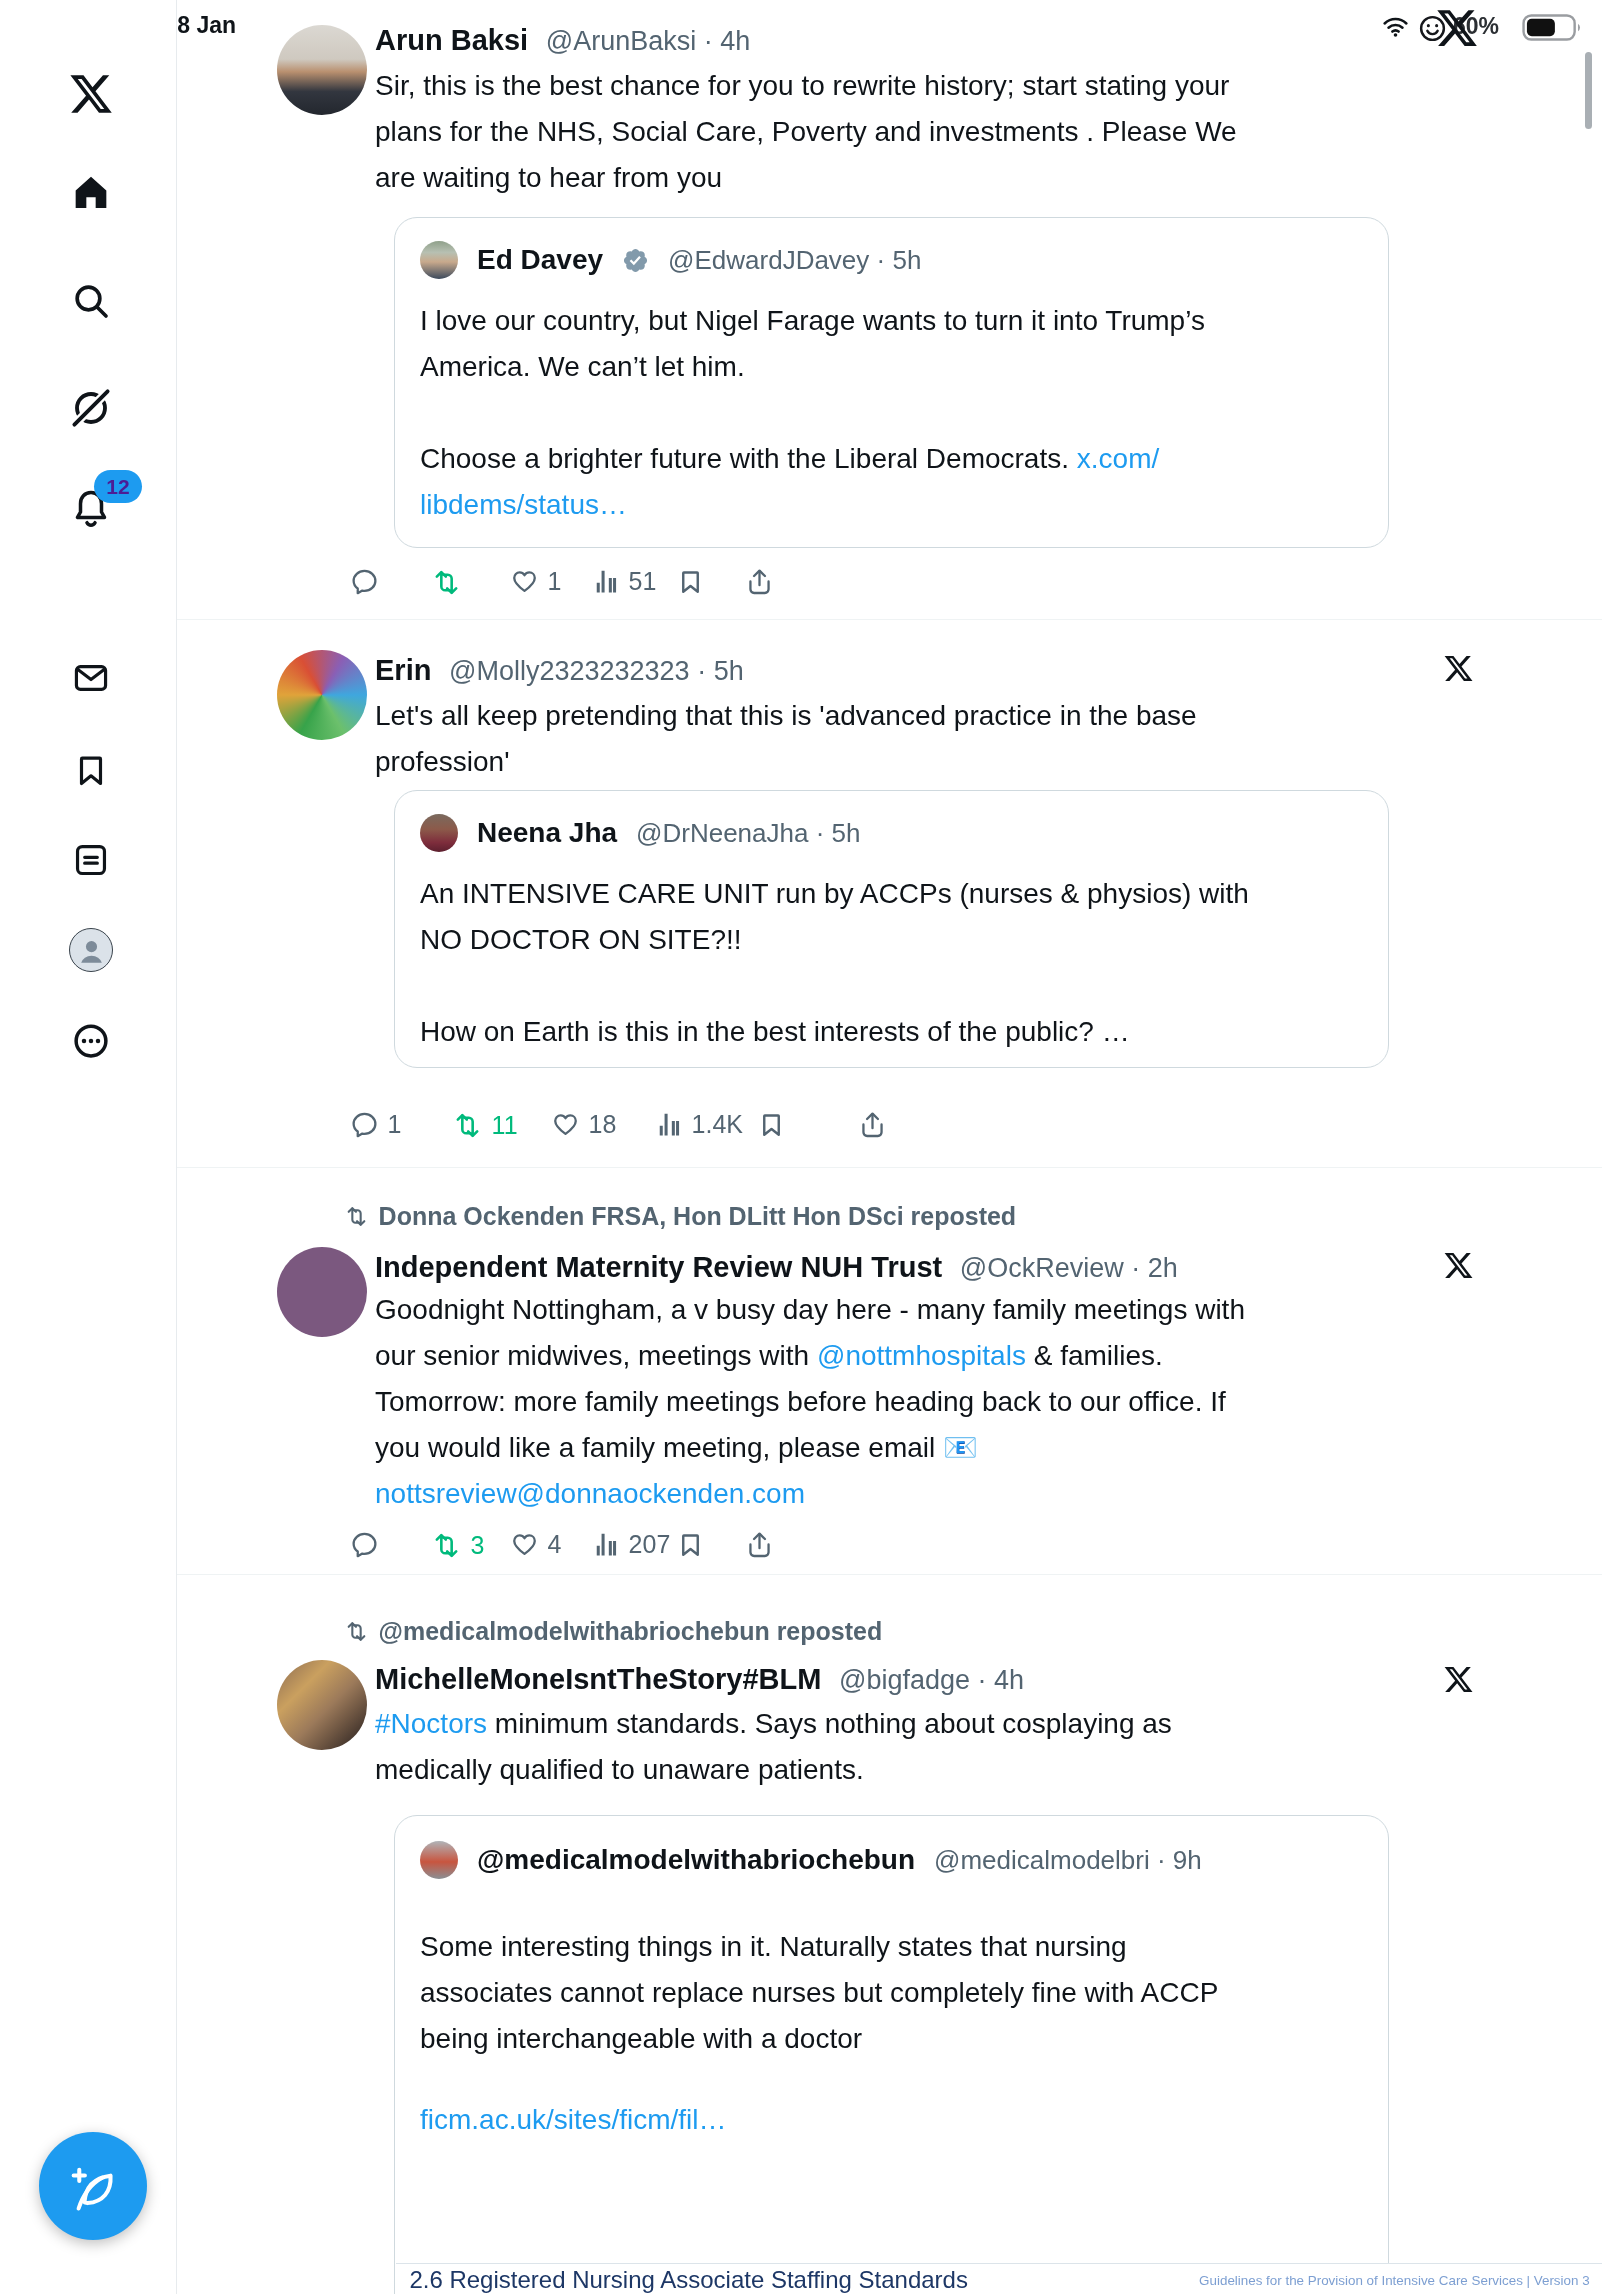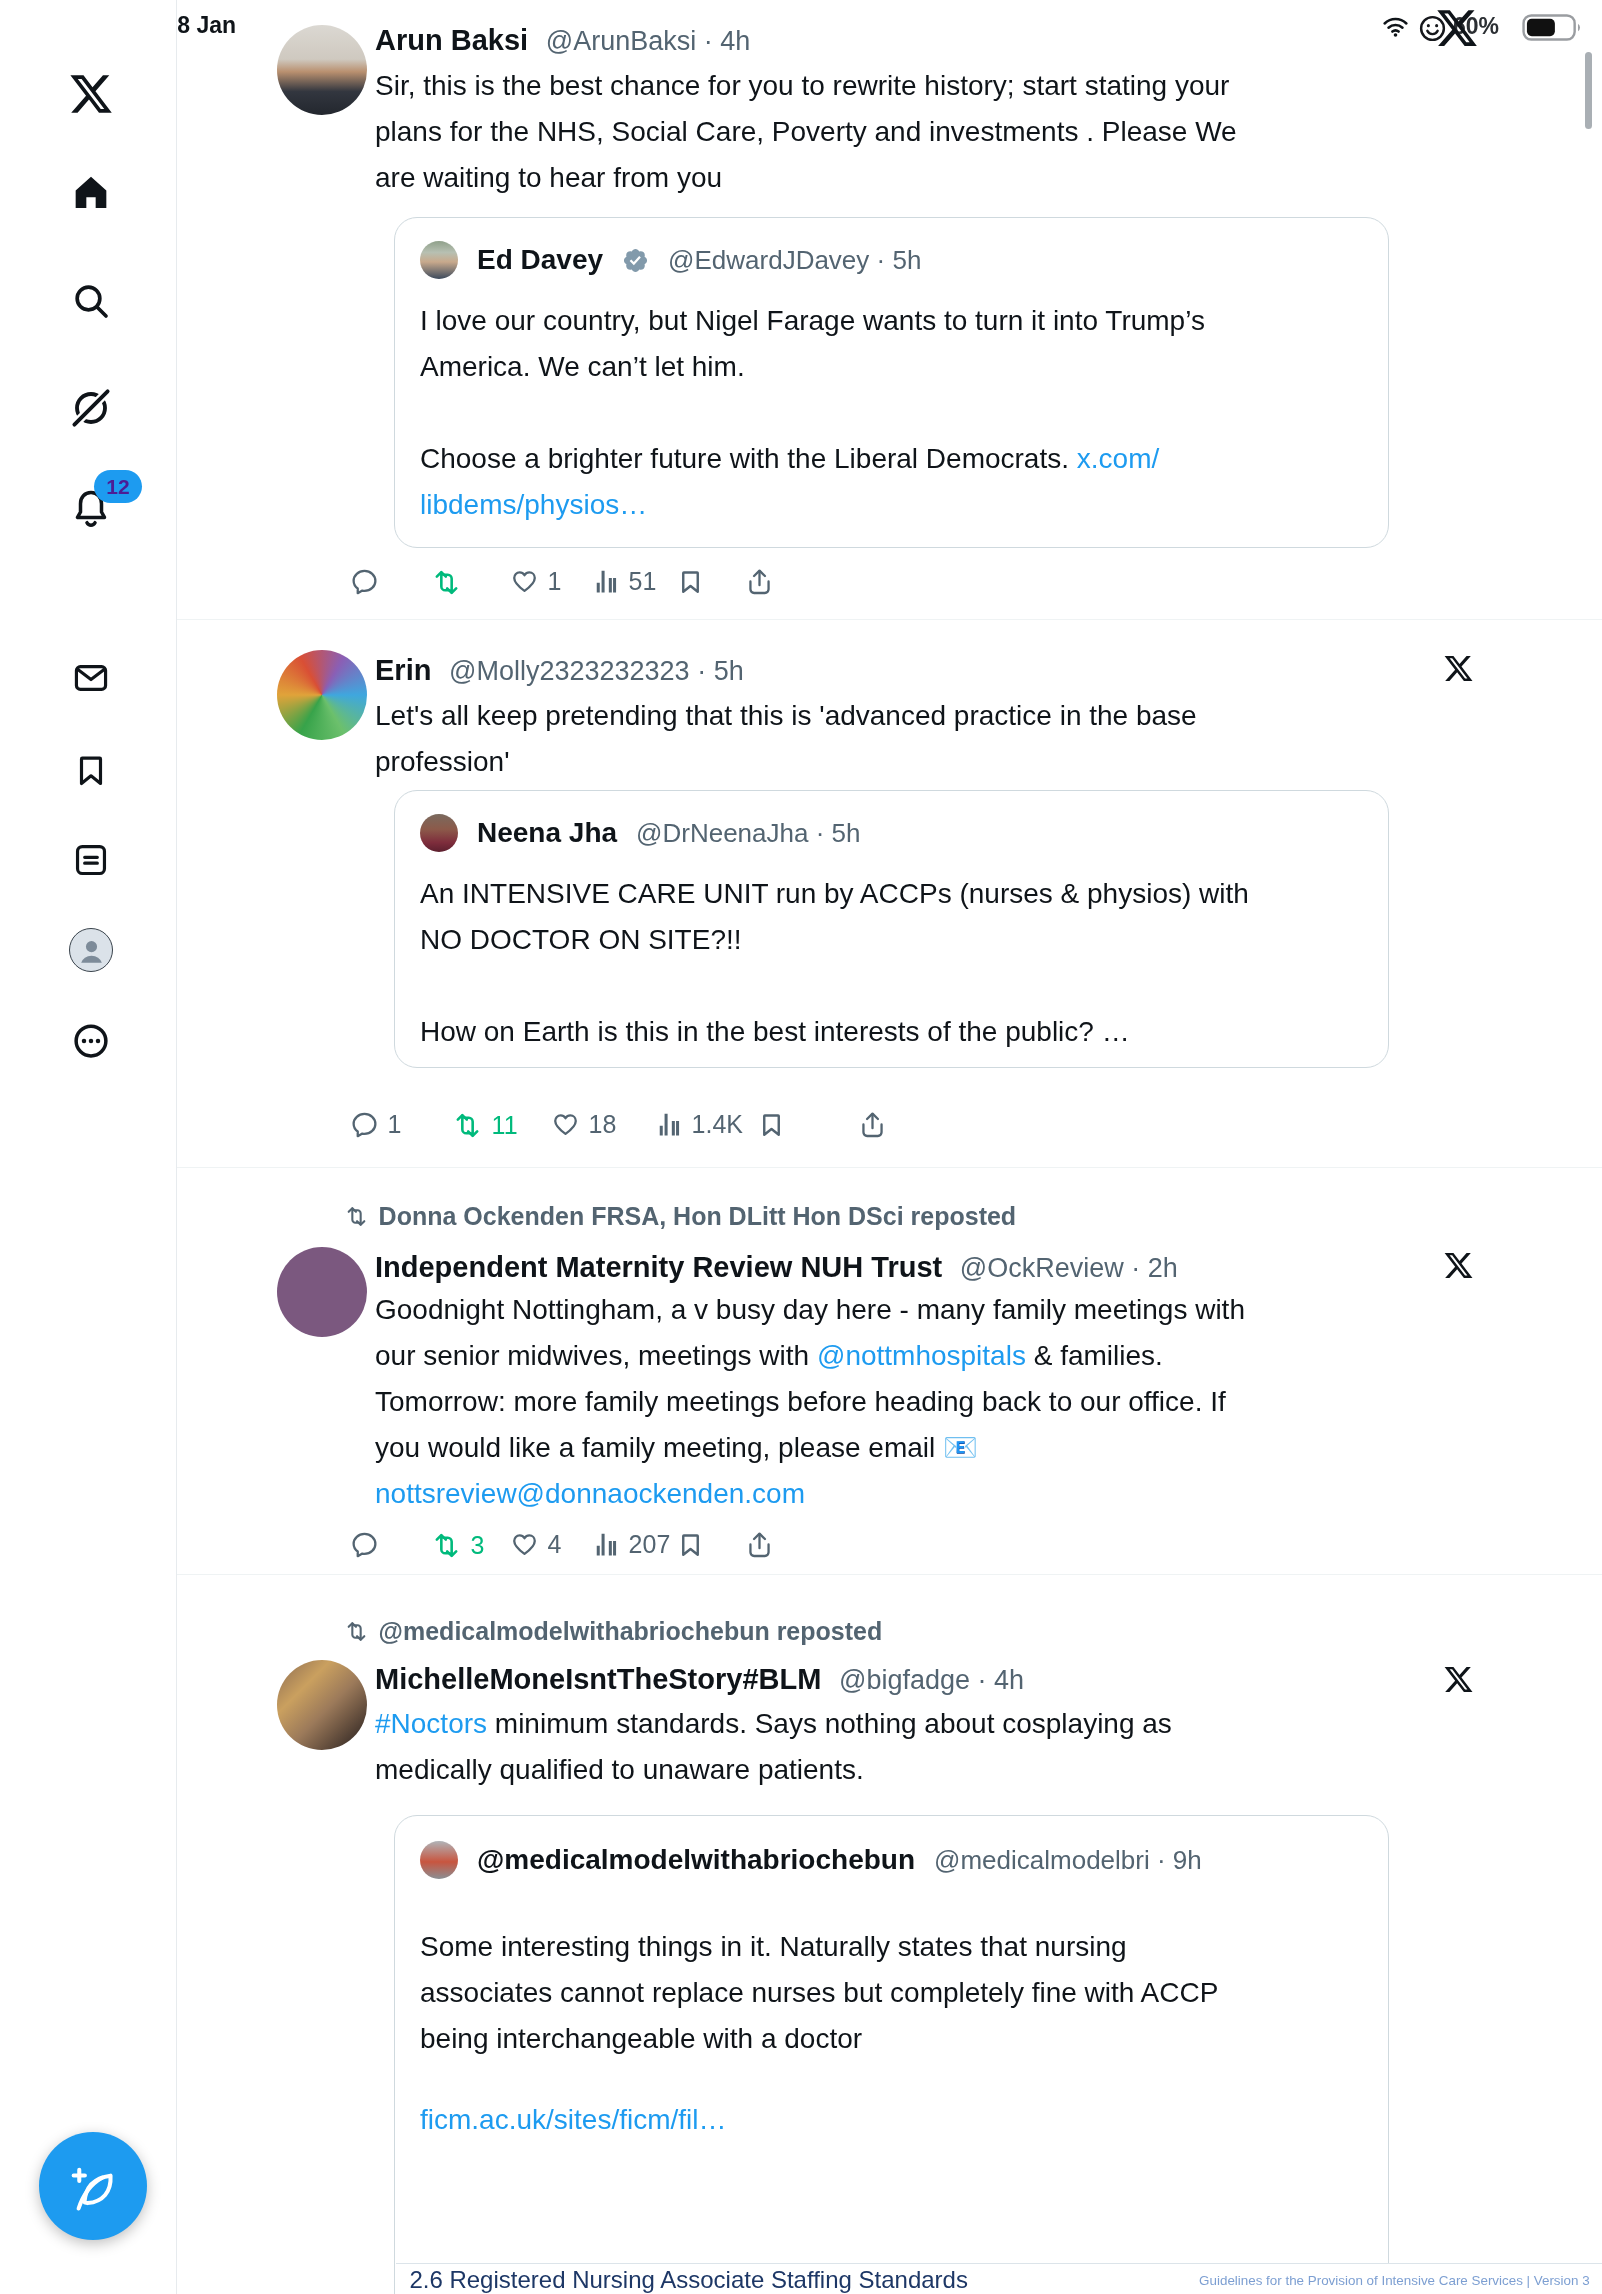--- a/index.html
+++ b/index.html
@@ -247,21 +247,21 @@
           <svg class="vbadge" viewBox="0 0 28 28" width="27" height="27">
               <use href="#i-verified"></use>
             </svg>
           <span class="qmeta">@EdwardJDavey · 5h</span>
         </div>
         <div class="qbody">
             <div class="tl"><span>I love our country, but Nigel Farage wants to turn it into Trump’s</span></div>
             <div class="tl"><span>America. We can’t let him.</span></div>
             <div class="tl bl">&nbsp;</div>
             <div class="tl"><span>Choose a brighter future with the Liberal Democrats. </span><span class="link">x.com/</span></div>
-            <div class="tl"><span class="link">libdems/physios…</span></div>
+            <div class="tl"><span class="link">libdems/status…</span></div>
           </div>
       </div>
       <div class="erow" style="top:567px">
         <div class="eg" style="left:173px">
             <svg viewBox="0 0 30 30" width="29" height="29">
               <use href="#i-reply"></use>
             </svg>
             <span class="ecount"></span>
           </div>
         <div class="eg green" style="left:254px">

